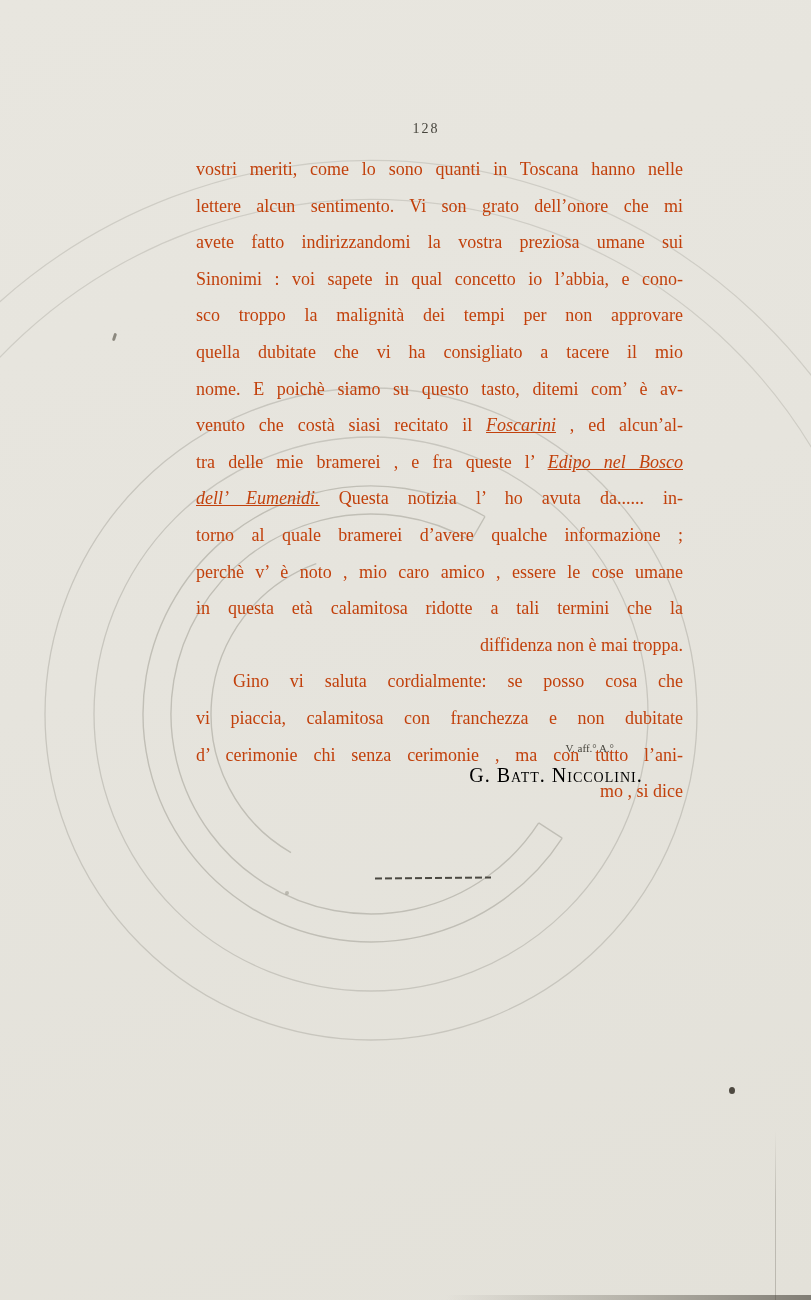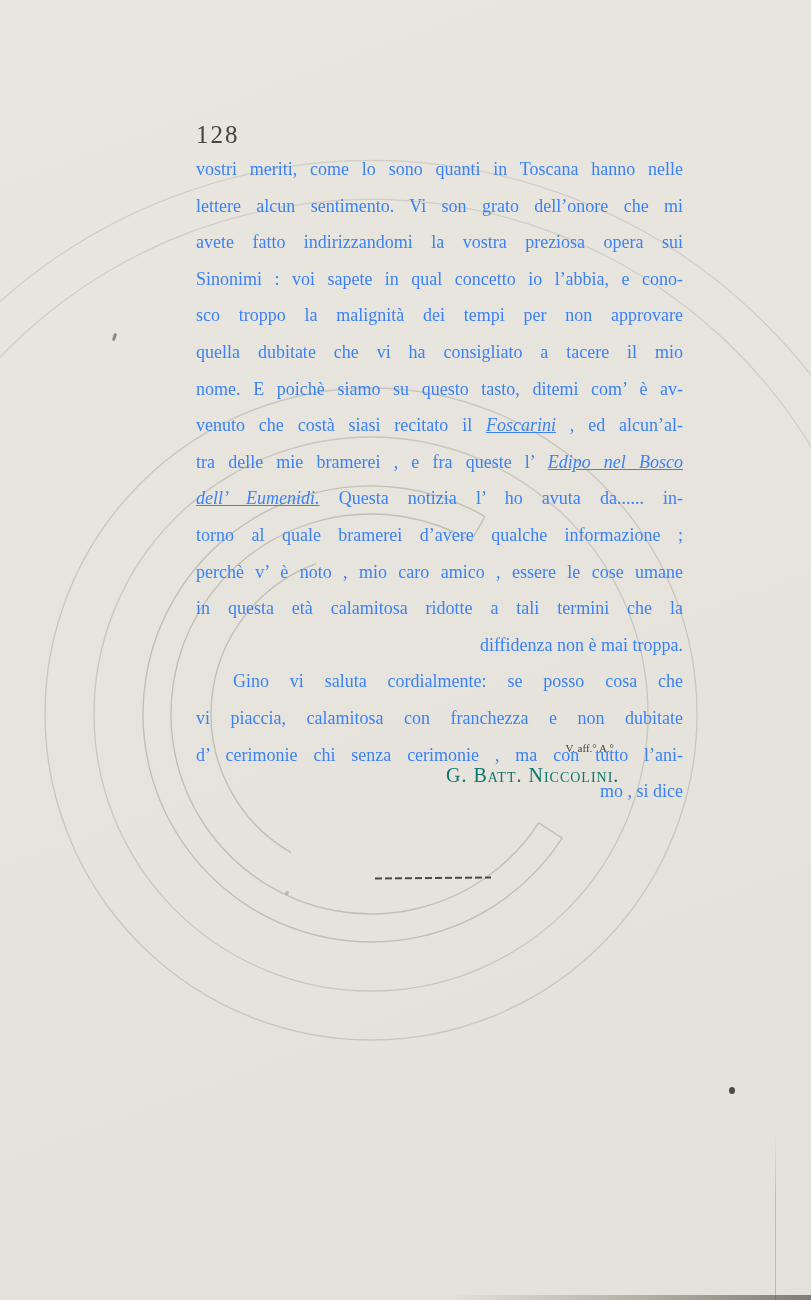--- a/index.html
+++ b/index.html
@@ -7,49 +7,51 @@
     width: 811px; height: 1300px;
     position: relative;
     overflow: hidden;
     background: linear-gradient(160deg, #e8e6df 0%, #e6e4dd 45%, #e3e1d9 100%);
     font-family: "Liberation Serif", serif;
     color: #434139;
   }
   .page-number {
     position: absolute;
     left: 196px; top: 121px; width: 460px;
-    font-size: 25px;
+    text-align: center;
+    font-size: 14px;
     letter-spacing: 2px;
     color: #46443c;
   }
   .letter-body {
     position: absolute;
     left: 196px; top: 151px; width: 487px;
     font-size: 18px;
     line-height: 36.6px;
-    color: #3b82f6;
+    color: #c2410c;
   }
   .line { text-align: justify; text-align-last: justify; }
   .line.no-just { text-align: right; text-align-last: auto; }
   .line.indent { text-indent: 37px; }
   .it { font-style: italic; text-decoration: underline; }
   .signature-val {
     position: absolute;
     left: 474px; top: 742px; width: 140px;
     text-align: right;
     font-size: 11px;
     color: #45433b;
   }
   .signature-name {
     position: absolute;
     left: 446px; top: 764px; width: 220px;
+    text-align: center;
     font-size: 20px;
     font-variant: small-caps;
     letter-spacing: 1px;
-    color: #0f766e;
+    color: #000000;
     font-family: Liberation Serif, serif;
   }
   .divider {
     position: absolute;
     left: 375px; top: 877px; width: 116px; height: 2px;
     background: repeating-linear-gradient(90deg,
       #4b4942 0px, #4b4942 7px, rgba(75,73,66,0) 7px, rgba(75,73,66,0) 10px);
     transform: rotate(-0.4deg);
   }
   .watermark {
@@ -103,21 +105,21 @@
     <path d="M 485 516.5 L 471 540.8"></path>
     <path d="M 291 852.6 A 160 160 0 0 1 316.3 563.7"></path>
   </g>
 </svg>
 
 <div class="page-number">128</div>
 
 <div class="letter-body">
     <div class="line"><span>vostri meriti, come lo sono quanti in Toscana hanno nelle</span></div>
     <div class="line"><span>lettere alcun sentimento. Vi son grato dell’onore che mi</span></div>
-    <div class="line"><span>avete fatto indirizzandomi la vostra preziosa opera sui</span></div>
+    <div class="line"><span>avete fatto indirizzandomi la vostra preziosa umane sui</span></div>
     <div class="line"><span>Sinonimi : voi sapete in qual concetto io l’abbia, e cono-</span></div>
     <div class="line"><span>sco troppo la malignità dei tempi per non approvare</span></div>
     <div class="line"><span>quella dubitate che vi ha consigliato a tacere il mio</span></div>
     <div class="line"><span>nome. E poichè siamo su questo tasto, ditemi com’ è av-</span></div>
     <div class="line"><span>venuto che costà siasi recitato il </span><span class="it">Foscarini</span><span> , ed alcun’al-</span></div>
     <div class="line"><span>tra delle mie bramerei , e fra queste l’ </span><span class="it">Edipo nel Bosco</span></div>
     <div class="line"><span class="it">dell’ Eumenidi.</span><span> Questa notizia l’ ho avuta da...... in-</span></div>
     <div class="line"><span>torno al quale bramerei d’avere qualche informazione ;</span></div>
     <div class="line"><span>perchè v’ è noto , mio caro amico , essere le cose umane</span></div>
     <div class="line"><span>in questa età calamitosa ridotte a tali termini che la</span></div>

